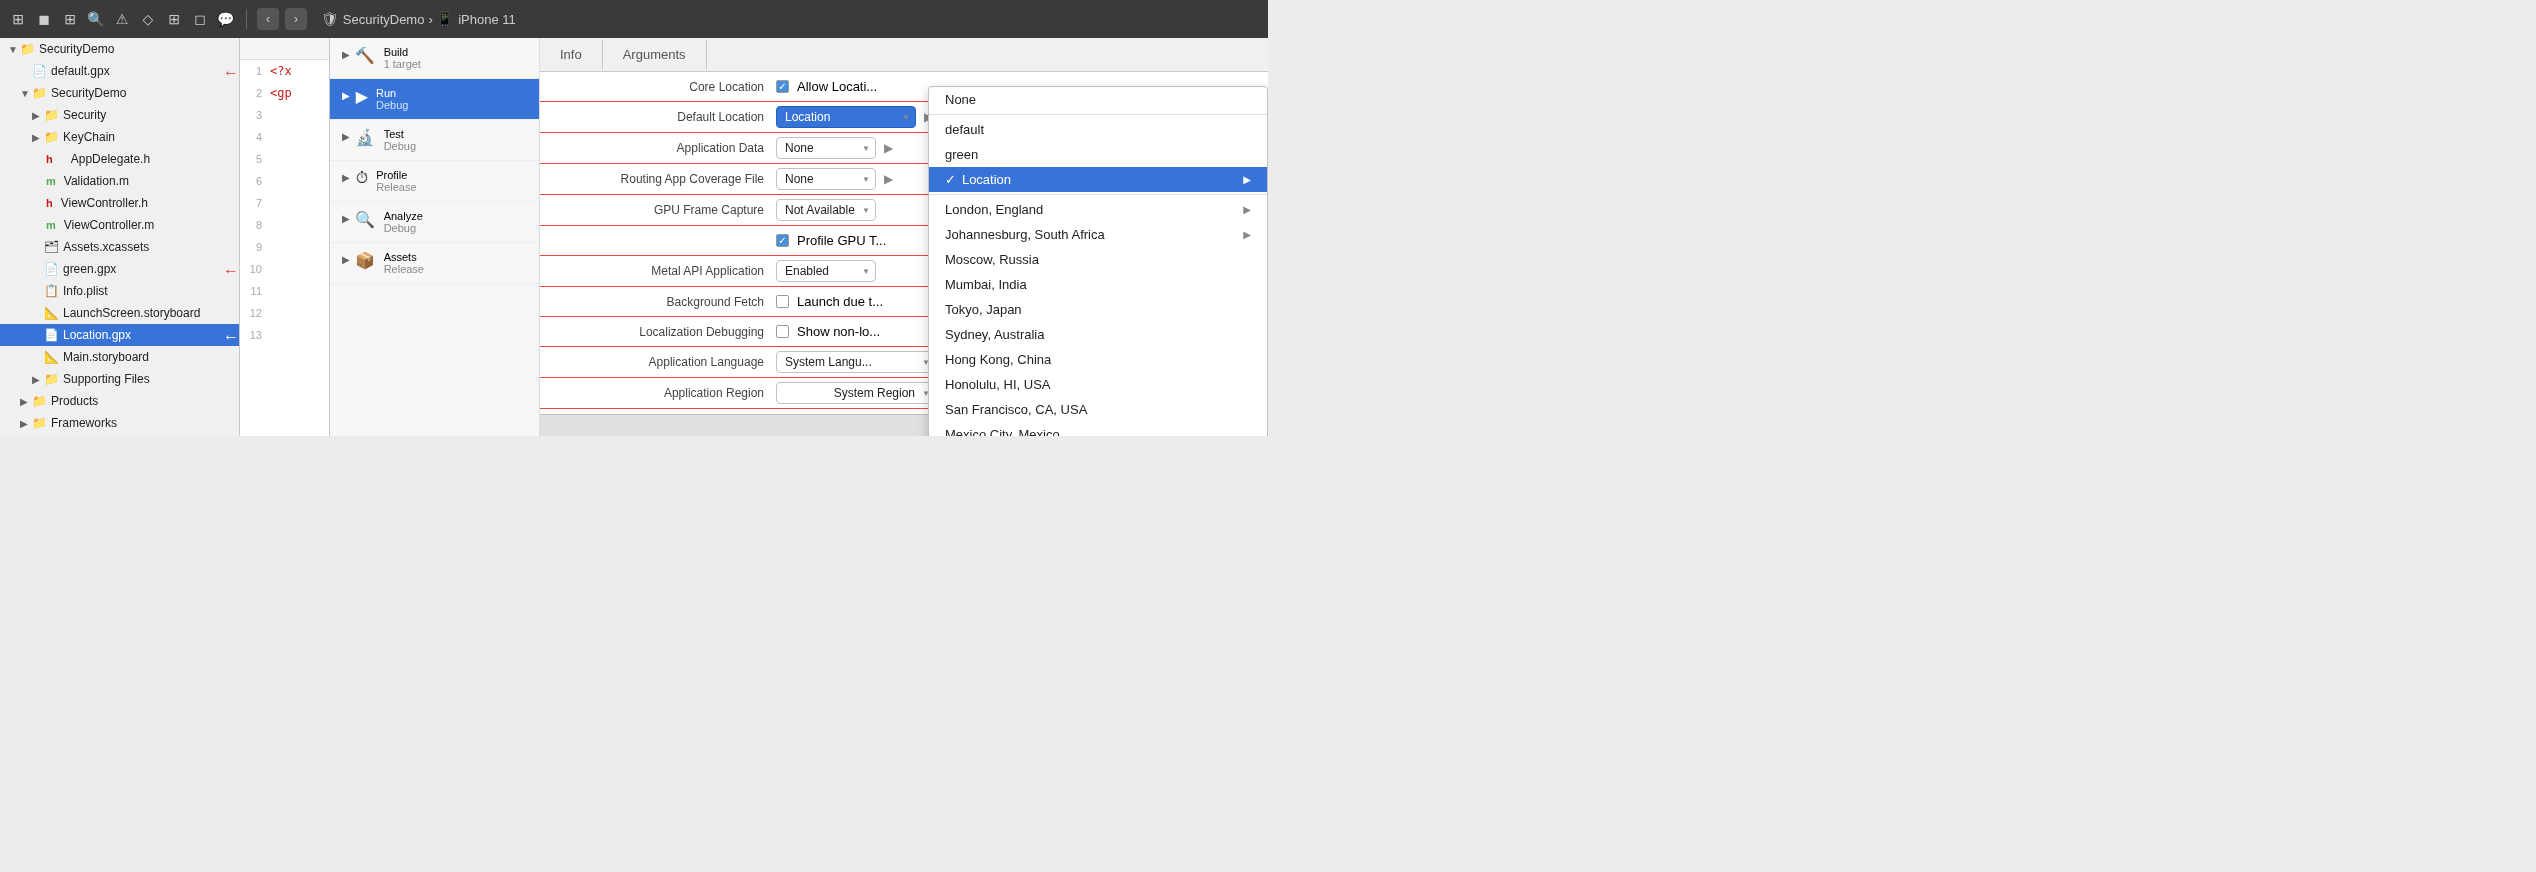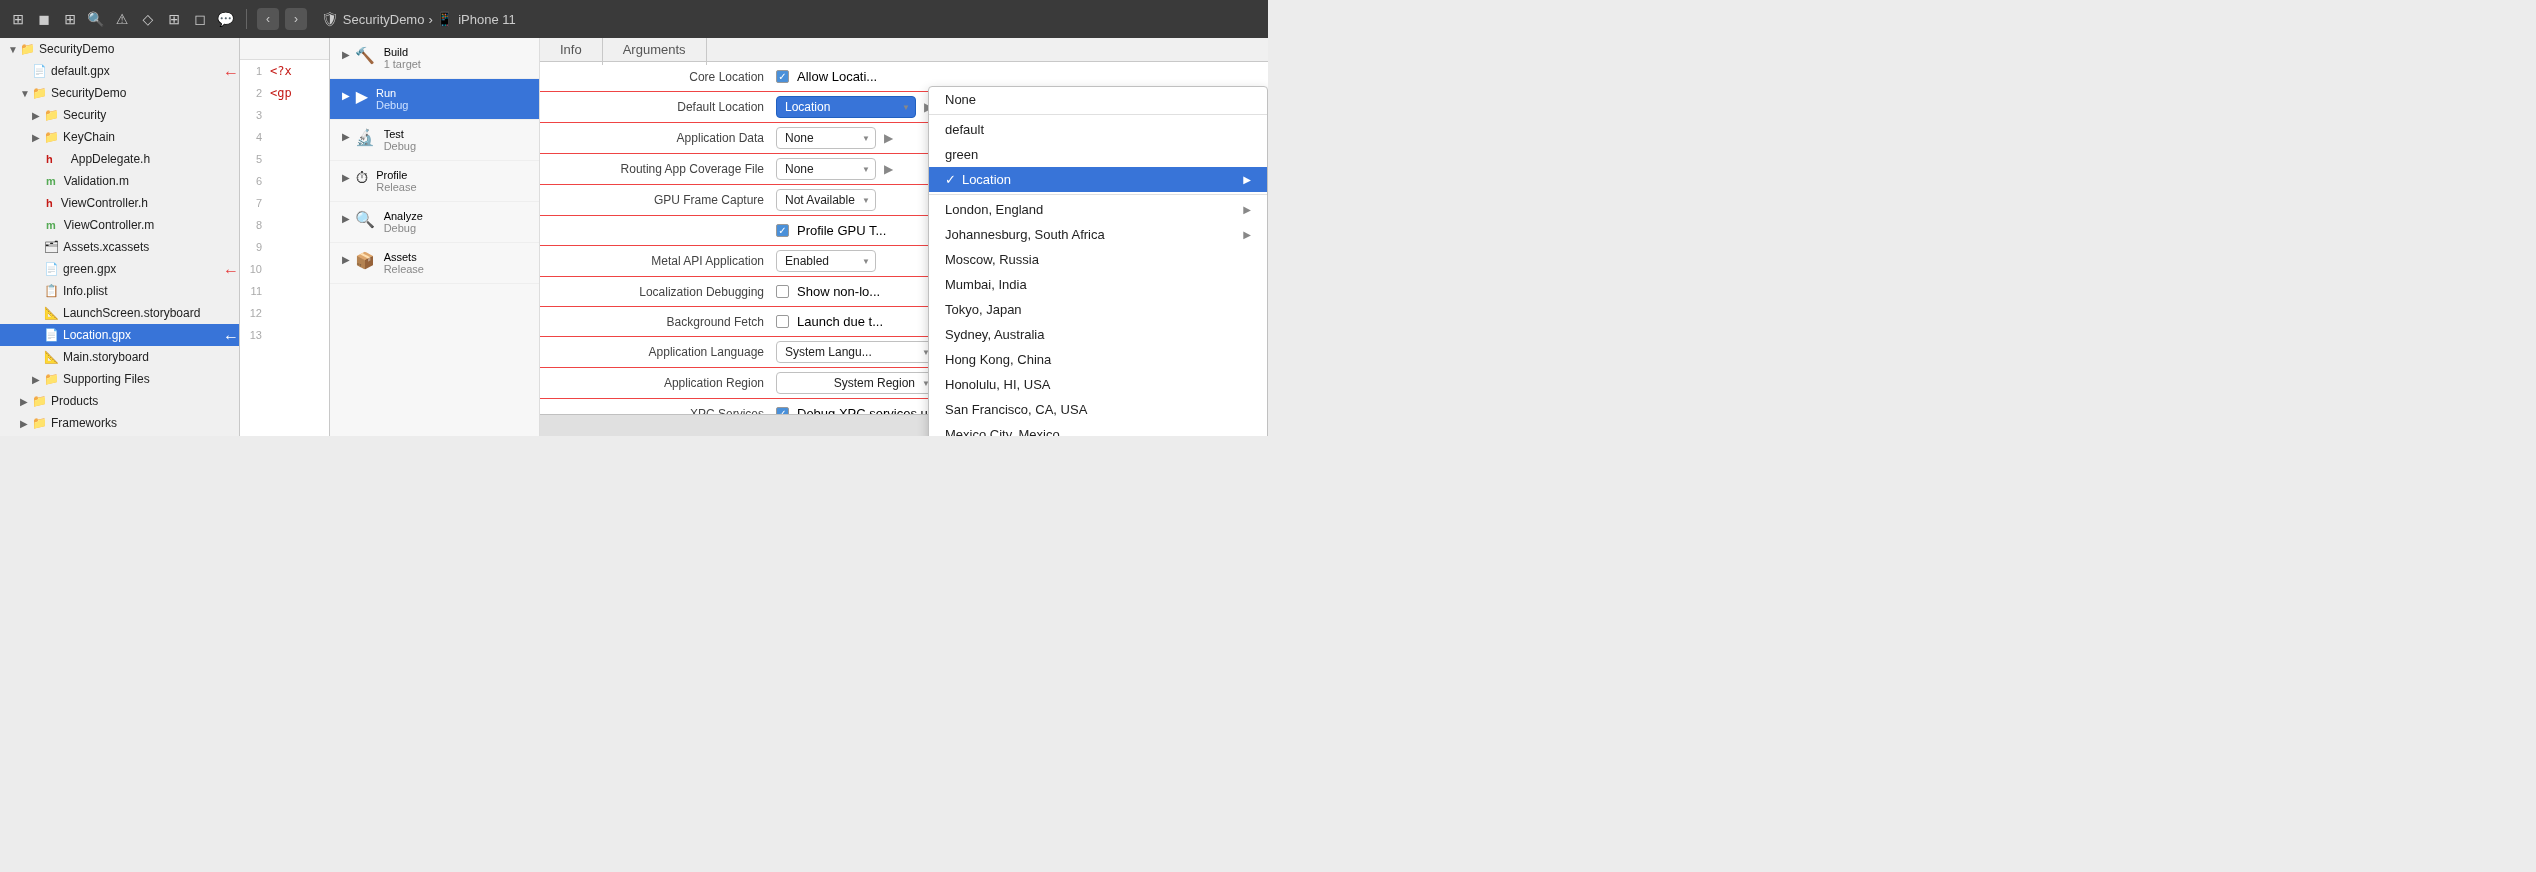--- a/index.html
+++ b/index.html
@@ -187,21 +187,21 @@
       flex-direction: column;
       background: #fff;
       position: relative;
     }
 
     
     .tab-bar {
       display: flex;
       background: #f0f0f0;
       border-bottom: 1px solid #c8c8c8;
-      height: 24px;
+      height: 34px;
       align-items: center;
       padding: 0 0;
     }
     .tab {
       padding: 0 20px;
       height: 30px;
       display: flex;
       align-items: center;
       font-size: 13px;
       cursor: pointer;
@@ -644,34 +644,34 @@
           <div class="settings-row">
             <div class="settings-label">Metal API Application</div>
             <div class="settings-value">
               <div class="select-box">
                 <span>Enabled</span>
               </div>
             </div>
           </div>
 
           <div class="settings-row">
+            <div class="settings-label">Background Fetch</div>
+            <div class="settings-value">
+              <div class="checkbox" style="background:white;">
+              </div>
+              <span>Launch due t...</span>
+            </div>
+          </div>
+
+          <div class="settings-row">
             <div class="settings-label">Localization Debugging</div>
             <div class="settings-value">
               <div class="checkbox" style="background:white;">
               </div>
               <span>Show non-lo...</span>
-            </div>
-          </div>
-
-          <div class="settings-row">
-            <div class="settings-label">Background Fetch</div>
-            <div class="settings-value">
-              <div class="checkbox" style="background:white;">
-              </div>
-              <span>Launch due t...</span>
             </div>
           </div>
 
           <div class="settings-row">
             <div class="settings-label">Application Language</div>
             <div class="settings-value">
               <div class="select-box" style="min-width:160px;">
                 <span>System Langu...</span>
               </div>
               <span style="font-size:12px;color:#888;">▶</span>

